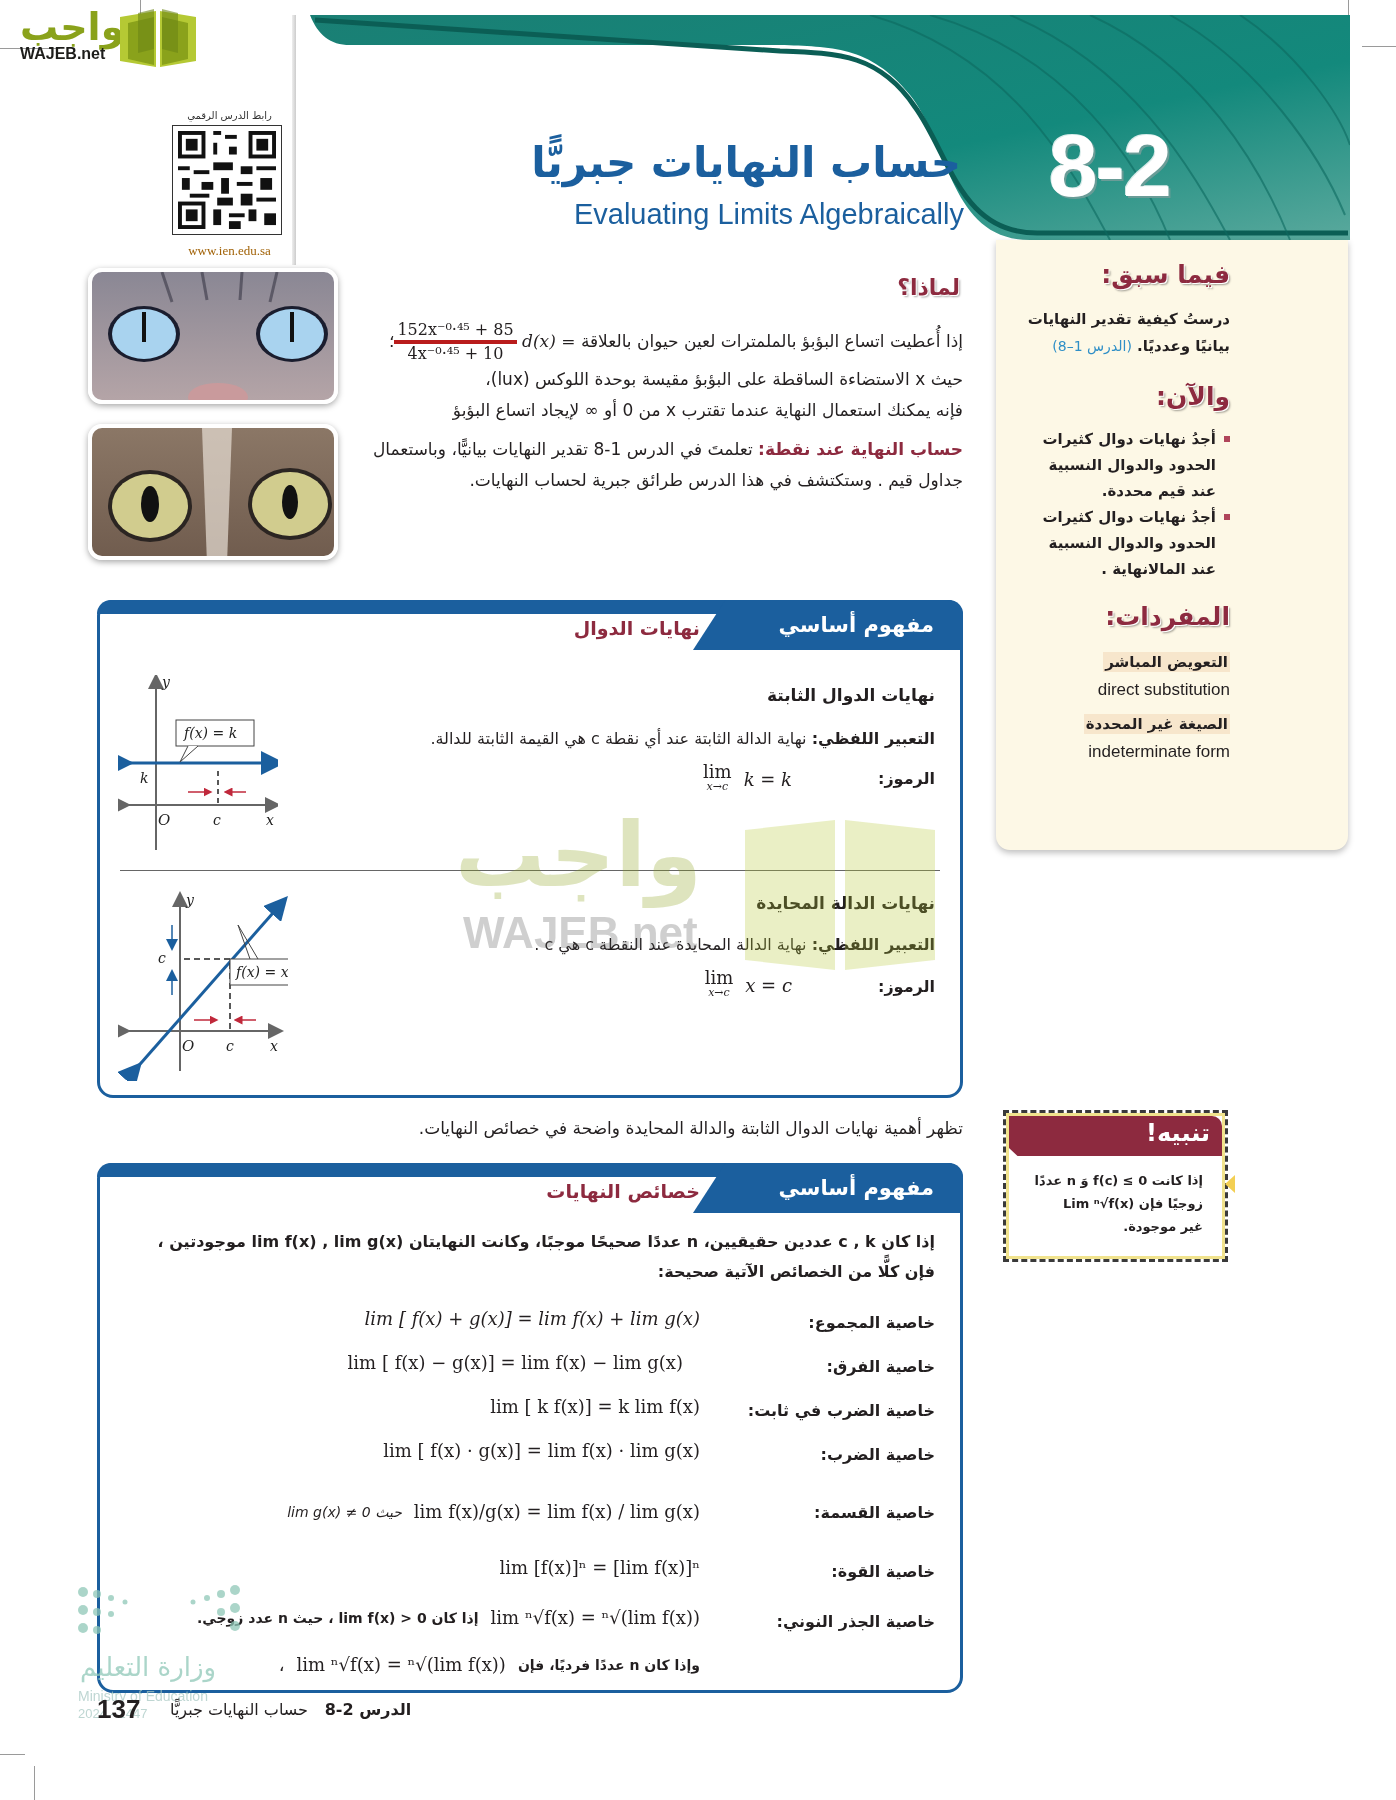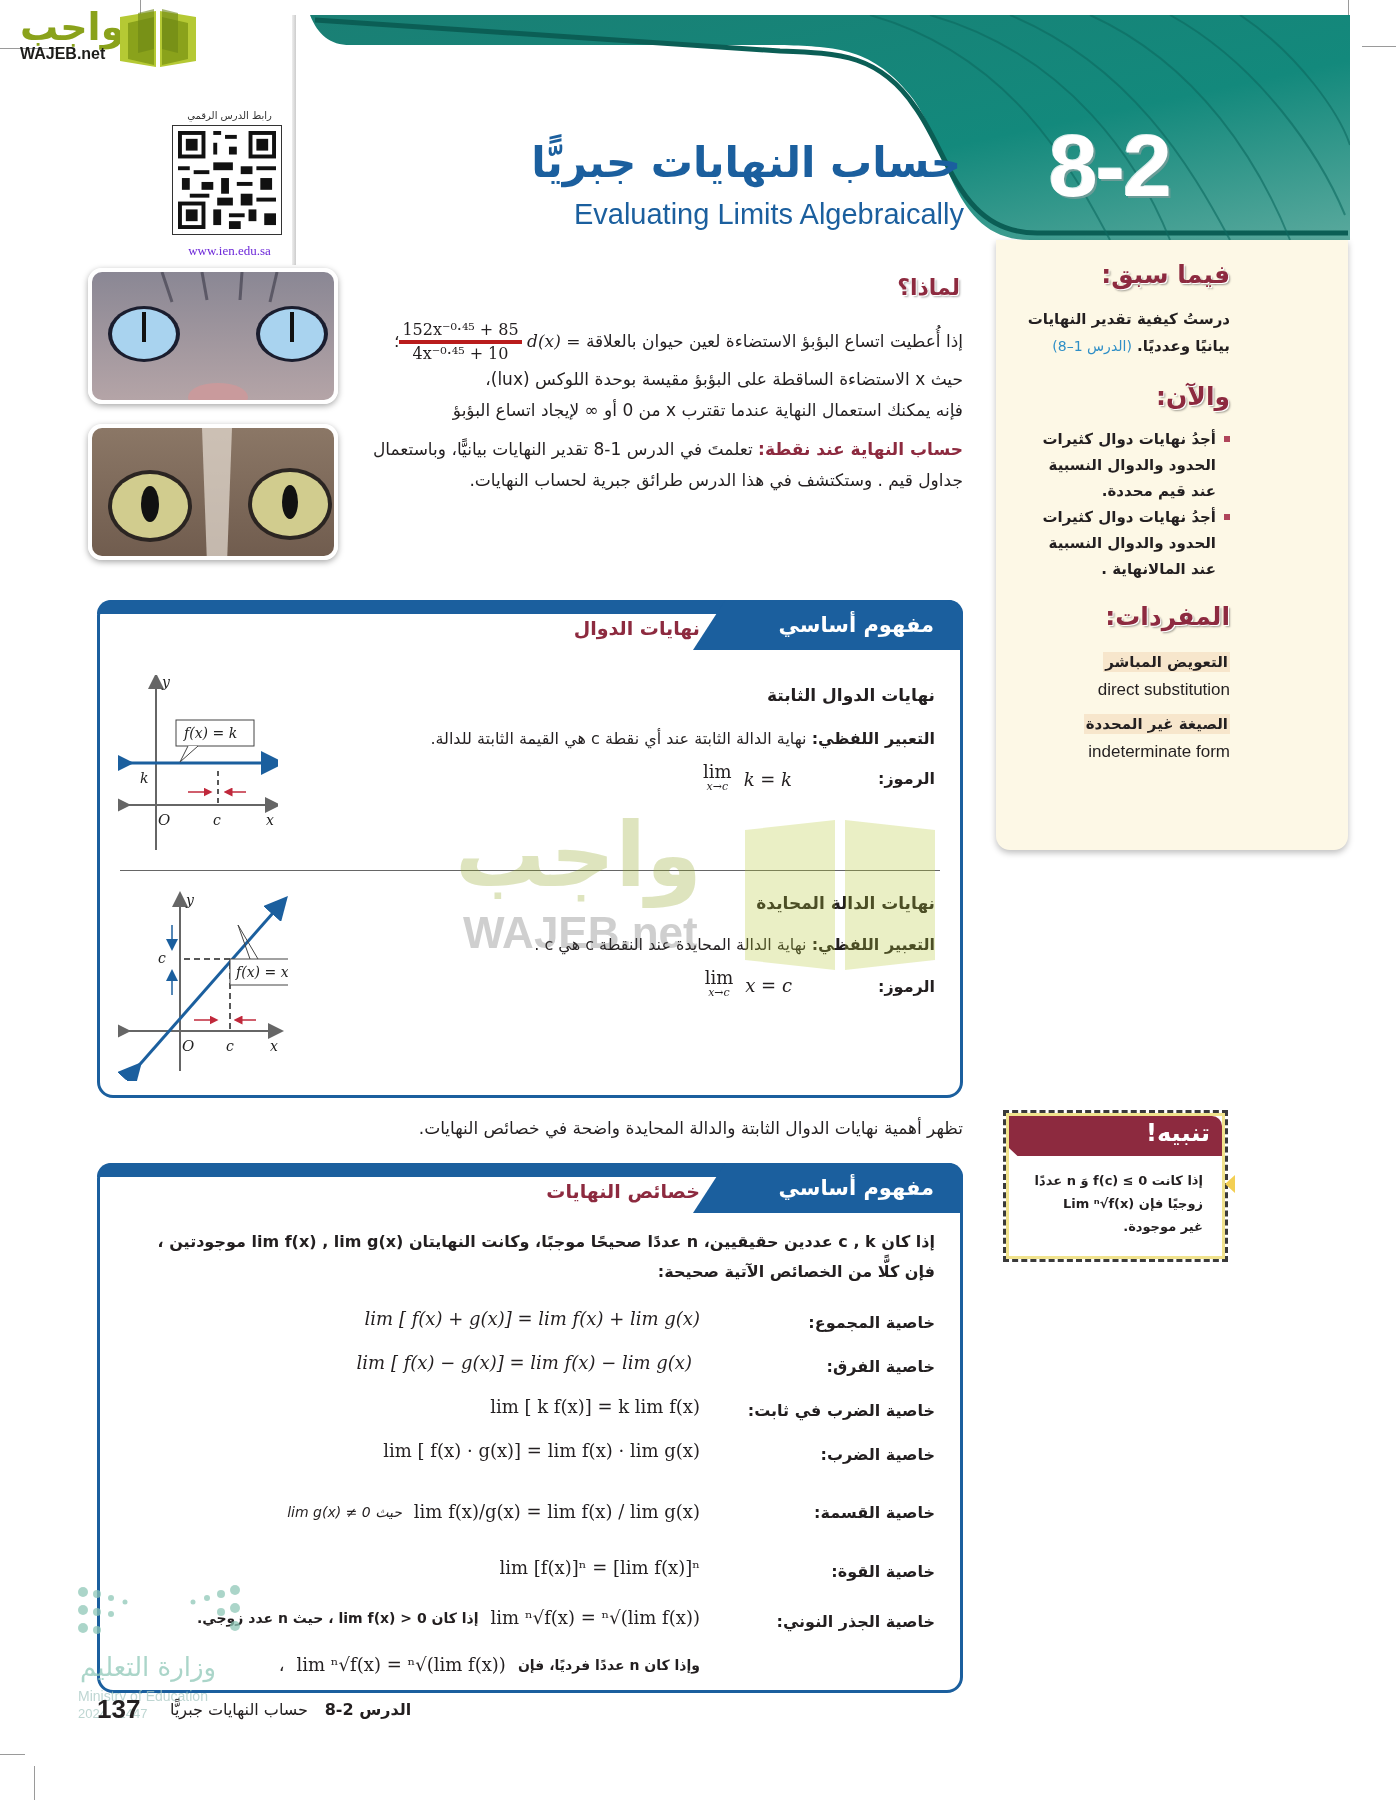--- a/index.html
+++ b/index.html
@@ -12,21 +12,21 @@
   .crop { position: absolute; background: #9a9a9a; }
 
   
   .logo { left: 10px; top: 5px; width: 180px; height: 62px; }
   .logo .ar-word { position: absolute; left: 10px; top: 0; font-size: 38px; font-weight: bold; color: #8aa21b; direction: rtl; }
   .logo .en-word { position: absolute; left: 10px; top: 40px; font-size: 16px; font-weight: bold; color: #1d1d1b; font-family: "Liberation Sans", sans-serif; }
   .logo .book { position: absolute; left: 108px; top: 4px; width: 80px; height: 60px; }
   .qr-wrap { left: 172px; top: 110px; width: 115px; }
   .qr-label { font-size: 10px; text-align: center; color: #333; margin-bottom: 4px; direction: rtl; }
   .qr { width: 110px; height: 110px; border: 1px solid #333; background: #fff; padding: 5px; }
-  .qr-url { font-family: "Liberation Serif", serif; font-size: 13px; text-align: center; margin-top: 4px; color: #6d28d9; }
+  .qr-url { font-family: "Liberation Serif", serif; font-size: 13px; text-align: center; margin-top: 4px; color: #a16207; }
 
   
   .banner { left: 310px; top: 15px; width: 1040px; height: 225px; }
   .title-ar { right: 435px; top: 138px; font-size: 42px; font-weight: bold; color: #1b5f9e; direction: rtl; }
   .title-en { right: 432px; top: 198px; font-size: 29px; color: #1b5f9e; font-family: "Liberation Sans", sans-serif; }
   .lesson-num { right: 180px; top: 100px; font-size: 88px; font-weight: bold; color: #ffffff; font-family: "Liberation Sans", sans-serif; letter-spacing: -2px;
                 text-shadow: 2px 2px 0 #6a9c97, -1px -1px 0 #d9ecea; }
 
   
   .sidebar { left: 996px; top: 240px; width: 352px; height: 610px; background: #fdf8e6; border-radius: 0 0 14px 14px; box-shadow: 0 3px 6px rgba(0,0,0,0.25); }
@@ -238,21 +238,21 @@
       <ellipse cx="58" cy="76" rx="9" ry="18" fill="#111"></ellipse>
     <ellipse cx="198" cy="76" rx="42" ry="36" fill="#2b2522"></ellipse>
       <ellipse cx="198" cy="76" rx="38" ry="32" fill="#d1cc8e"></ellipse>
       <ellipse cx="198" cy="74" rx="8" ry="17" fill="#111"></ellipse>
   </svg>
 </div>
 
 <div class="abs why-h">لماذا؟</div>
 <div class="abs why-p">
   <div>
-    <span>إذا أُعطيت اتساع البؤبؤ الاستضاءة لعين حيوان بالعلاقة</span>
+    <span>إذا أُعطيت اتساع البؤبؤ بالملمترات لعين حيوان بالعلاقة</span>
     <span class="math" style="font-size:17px;">d(x) =</span>
     <span class="frac">
       <span class="num">152x⁻⁰·⁴⁵ + 85</span>
       <span class="den">4x⁻⁰·⁴⁵ + 10</span>
     </span><span>؛</span>
   </div>
   <div>حيث x الاستضاءة الساقطة على البؤبؤ مقيسة بوحدة اللوكس (lux)،</div>
   <div>فإنه يمكنك استعمال النهاية عندما تقترب x من 0 أو ∞ لإيجاد اتساع البؤبؤ</div>
   <div style="margin-top:8px;">
     <span class="sub-h">حساب النهاية عند نقطة:</span>
@@ -381,21 +381,21 @@
   <div class="tab-label">مفهوم أساسي</div>
   <div class="box-title">خصائص النهايات</div>
 
   <div class="c-row" style="top:66px;font-weight:bold;">إذا كان c , k عددين حقيقيين، n عددًا صحيحًا موجبًا، وكانت النهايتان lim f(x) , lim g(x) موجودتين ،</div>
   <div class="c-row" style="top:96px;font-weight:bold;">فإن كلًّا من الخصائص الآتية صحيحة:</div>
 
   <div class="prop-label" style="top:147px;">خاصية المجموع:</div>
   <div class="prop-formula formula" style="right:260px;top:142px;font-style:italic;">lim [ f(x) + g(x)] = lim f(x) + lim g(x)</div>
 
   <div class="prop-label" style="top:191px;">خاصية الفرق:</div>
-  <div class="prop-formula formula" style="right:268px;top:186px;font-style:italic;">lim [ f(x) − g(x)] = lim f(x) − lim g(x)</div>
+  <div class="prop-formula formula" style="right:277px;top:186px;">lim [ f(x) − g(x)] = lim f(x) − lim g(x)</div>
 
   <div class="prop-label" style="top:235px;">خاصية الضرب في ثابت:</div>
   <div class="prop-formula formula" style="right:260px;top:230px;">lim [ k f(x)] = k lim f(x)</div>
 
   <div class="prop-label" style="top:279px;">خاصية الضرب:</div>
   <div class="prop-formula formula" style="right:260px;top:274px;">lim [ f(x) · g(x)] = lim f(x) · lim g(x)</div>
 
   <div class="prop-label" style="top:337px;">خاصية القسمة:</div>
   <div class="prop-formula formula" style="right:260px;top:335px;">
     <span style="direction:rtl;font-family:'DejaVu Sans',sans-serif;font-size:14px;font-style:italic;">حيث lim g(x) ≠ 0</span>

